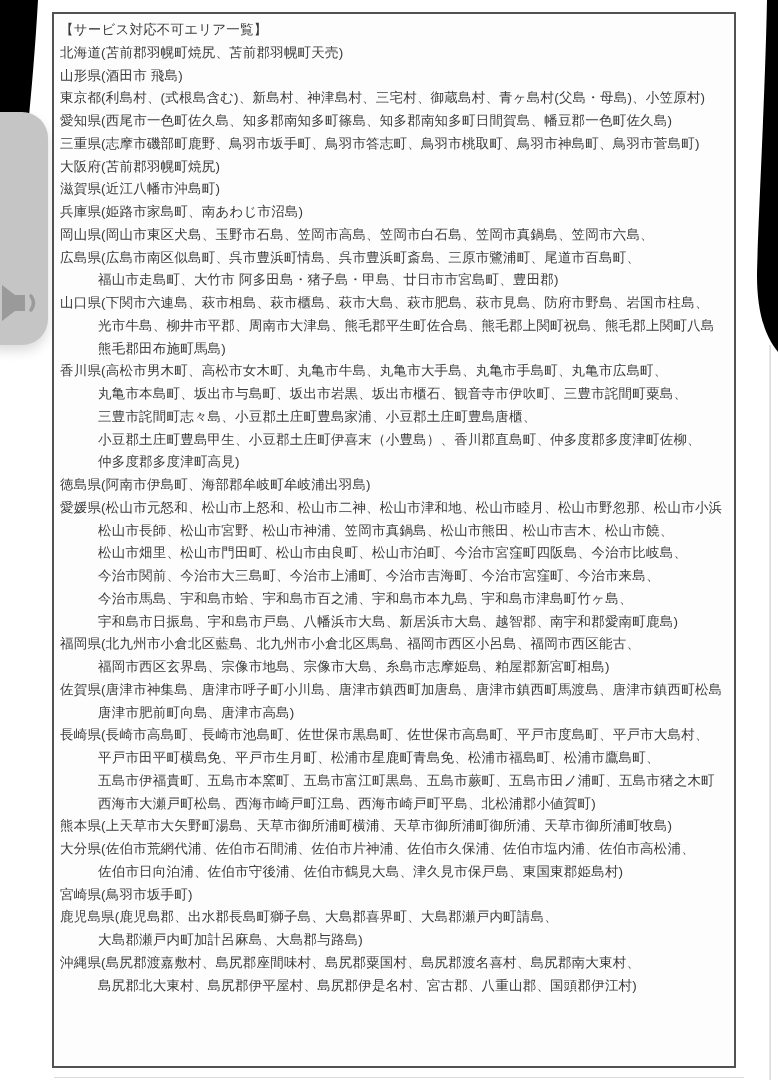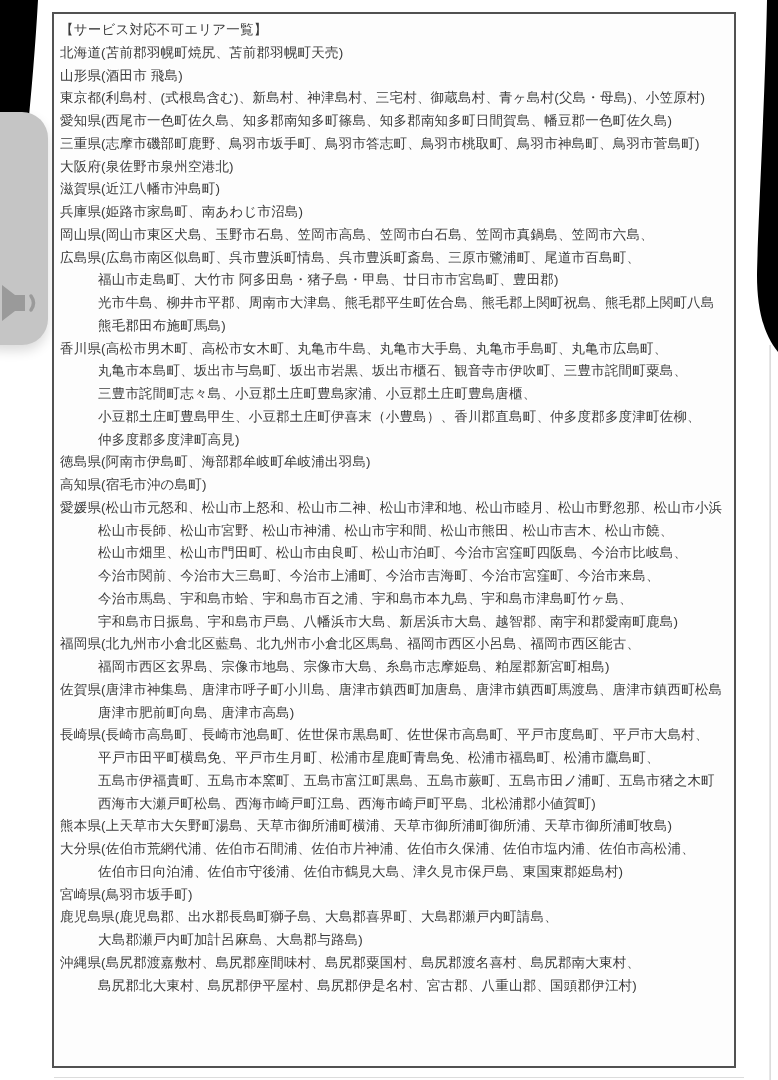--- a/index.html
+++ b/index.html
@@ -88,37 +88,37 @@
 </div>
 
 <div class="doc-box">
   <div class="line">【サービス対応不可エリア一覧】</div>
   <div>
       <div class="line">北海道(苫前郡羽幌町焼尻、苫前郡羽幌町天売)</div>
       <div class="line">山形県(酒田市 飛島)</div>
       <div class="line">東京都(利島村、(式根島含む)、新島村、神津島村、三宅村、御蔵島村、青ヶ島村(父島・母島)、小笠原村)</div>
       <div class="line">愛知県(西尾市一色町佐久島、知多郡南知多町篠島、知多郡南知多町日間賀島、幡豆郡一色町佐久島)</div>
       <div class="line">三重県(志摩市磯部町鹿野、鳥羽市坂手町、鳥羽市答志町、鳥羽市桃取町、鳥羽市神島町、鳥羽市菅島町)</div>
-      <div class="line">大阪府(泉佐野市泉州空港北)</div>
+      <div class="line">大阪府(苫前郡羽幌町焼尻)</div>
       <div class="line">滋賀県(近江八幡市沖島町)</div>
       <div class="line">兵庫県(姫路市家島町、南あわじ市沼島)</div>
       <div class="line">岡山県(岡山市東区犬島、玉野市石島、笠岡市高島、笠岡市白石島、笠岡市真鍋島、笠岡市六島、</div>
       <div class="line">広島県(広島市南区似島町、呉市豊浜町情島、呉市豊浜町斎島、三原市鷺浦町、尾道市百島町、</div>
       <div class="line indent">福山市走島町、大竹市 阿多田島・猪子島・甲島、廿日市市宮島町、豊田郡)</div>
+      <div class="line">山口県(下関市六連島、萩市相島、萩市櫃島、萩市大島、萩市肥島、萩市見島、防府市野島、岩国市柱島、</div>
       <div class="line indent">光市牛島、柳井市平郡、周南市大津島、熊毛郡平生町佐合島、熊毛郡上関町祝島、熊毛郡上関町八島</div>
       <div class="line indent">熊毛郡田布施町馬島)</div>
       <div class="line">香川県(高松市男木町、高松市女木町、丸亀市牛島、丸亀市大手島、丸亀市手島町、丸亀市広島町、</div>
       <div class="line indent">丸亀市本島町、坂出市与島町、坂出市岩黒、坂出市櫃石、観音寺市伊吹町、三豊市詫間町粟島、</div>
       <div class="line indent">三豊市詫間町志々島、小豆郡土庄町豊島家浦、小豆郡土庄町豊島唐櫃、</div>
       <div class="line indent">小豆郡土庄町豊島甲生、小豆郡土庄町伊喜末（小豊島）、香川郡直島町、仲多度郡多度津町佐柳、</div>
       <div class="line indent">仲多度郡多度津町高見)</div>
       <div class="line">徳島県(阿南市伊島町、海部郡牟岐町牟岐浦出羽島)</div>
-      <div class="line">高知県(宿毛市沖の島町)</div>
       <div class="line">愛媛県(松山市元怒和、松山市上怒和、松山市二神、松山市津和地、松山市睦月、松山市野忽那、松山市小浜</div>
-      <div class="line indent">松山市長師、松山市宮野、松山市神浦、松山市宇和間、松山市熊田、松山市吉木、松山市饒、</div>
+      <div class="line indent">松山市長師、松山市宮野、松山市神浦、笠岡市真鍋島、松山市熊田、松山市吉木、松山市饒、</div>
       <div class="line indent">松山市畑里、松山市門田町、松山市由良町、松山市泊町、今治市宮窪町四阪島、今治市比岐島、</div>
       <div class="line indent">今治市関前、今治市大三島町、今治市上浦町、今治市吉海町、今治市宮窪町、今治市来島、</div>
       <div class="line indent">今治市馬島、宇和島市蛤、宇和島市百之浦、宇和島市本九島、宇和島市津島町竹ヶ島、</div>
       <div class="line indent">宇和島市日振島、宇和島市戸島、八幡浜市大島、新居浜市大島、越智郡、南宇和郡愛南町鹿島)</div>
       <div class="line">福岡県(北九州市小倉北区藍島、北九州市小倉北区馬島、福岡市西区小呂島、福岡市西区能古、</div>
       <div class="line indent">福岡市西区玄界島、宗像市地島、宗像市大島、糸島市志摩姫島、粕屋郡新宮町相島)</div>
       <div class="line">佐賀県(唐津市神集島、唐津市呼子町小川島、唐津市鎮西町加唐島、唐津市鎮西町馬渡島、唐津市鎮西町松島</div>
       <div class="line indent">唐津市肥前町向島、唐津市高島)</div>
       <div class="line">長崎県(長崎市高島町、長崎市池島町、佐世保市黒島町、佐世保市高島町、平戸市度島町、平戸市大島村、</div>
       <div class="line indent">平戸市田平町横島免、平戸市生月町、松浦市星鹿町青島免、松浦市福島町、松浦市鷹島町、</div>

